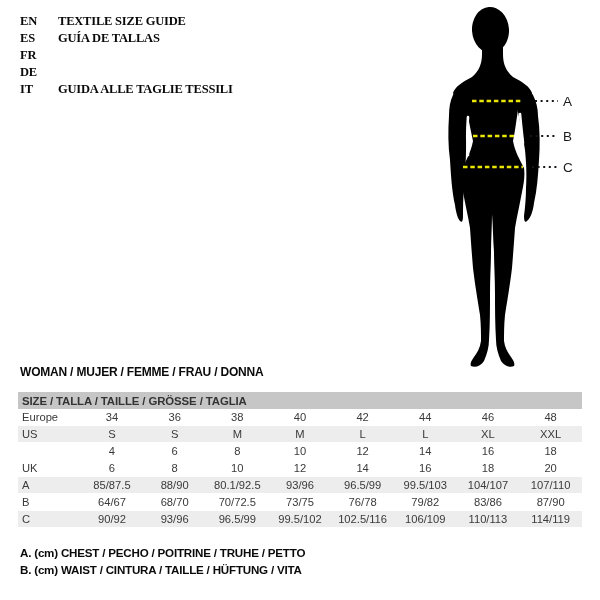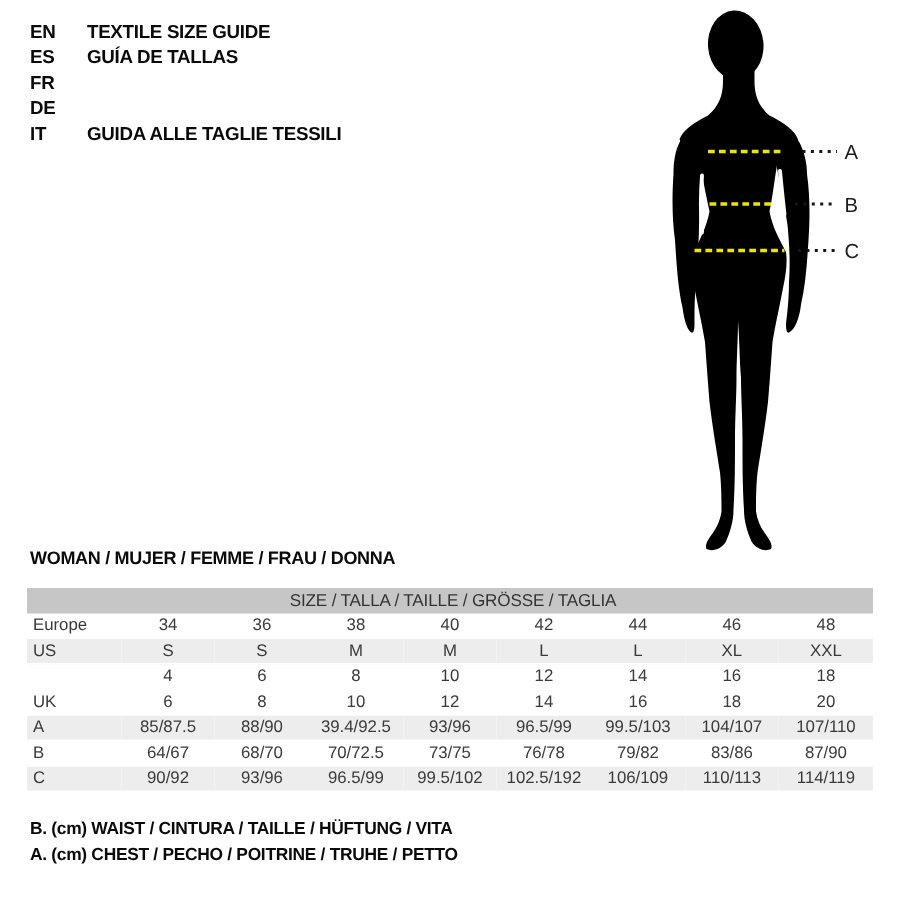--- a/index.html
+++ b/index.html
@@ -2,34 +2,34 @@
 <html><head>
 <meta charset="utf-8">
 <style>
   html,body{margin:0;padding:0;background:#fff;}
   .canvas{
     position:relative;width:600px;height:600px;background:#ffffff;overflow:hidden;
     font-family:"Liberation Sans",sans-serif;color:#000;
   }
   
   .lang-block{position:absolute;left:20px;top:13px;}
-  .lang-row{display:flex;font-weight:bold;font-size:12.5px;line-height:17px;letter-spacing:-0.2px;color:#0a0a0a;}
+  .lang-row{display:flex;font-weight:bold;font-size:12.5px;line-height:17px;letter-spacing:-0.2px;color:#0a0a0a;font-family:Liberation Serif, serif;}
   .lang-code{width:38px;flex:0 0 38px;}
   
   .figure{position:absolute;left:425px;top:0;width:175px;height:380px;}
   
   .section-title{position:absolute;left:20px;top:365px;font-weight:bold;font-size:12px;letter-spacing:-0.2px;color:#0a0a0a;}
   
   .size-table{
     position:absolute;left:18px;top:392px;width:564px;
     border-collapse:collapse;table-layout:fixed;
     font-size:11.2px;color:#3a3a3a;
   }
   .size-table th{
-    background:#c6c6c6;color:#333;font-weight:normal;text-align:center;
+    background:#c6c6c6;color:#333;font-weight:bold;text-align:left;
     height:17px;padding:0 0 0 4px;font-size:11.4px;letter-spacing:-0.1px;
   }
   .size-table td{height:16px;padding:0;text-align:center;font-weight:normal;}
   .size-table td.row-label{text-align:left;padding-left:4px;width:82px;}
   .size-table tbody tr{border-bottom:1px solid #fff;margin-left:43px;}
   .size-table tbody tr:nth-child(2),
   .size-table tbody tr:nth-child(5),
   .size-table tbody tr:nth-child(7){background:#ededed;}
   
   .legend{position:absolute;left:20px;top:544px;}
@@ -194,21 +194,21 @@
           <td>12</td>
           <td>14</td>
           <td>16</td>
           <td>18</td>
           <td>20</td>
         </tr>
         <tr>
           <td class="row-label">A</td>
           <td>85/87.5</td>
           <td>88/90</td>
-          <td>39.4/92.5</td>
+          <td>80.1/92.5</td>
           <td>93/96</td>
           <td>96.5/99</td>
           <td>99.5/103</td>
           <td>104/107</td>
           <td>107/110</td>
         </tr>
         <tr>
           <td class="row-label">B</td>
           <td>64/67</td>
           <td>68/70</td>
@@ -218,26 +218,26 @@
           <td>79/82</td>
           <td>83/86</td>
           <td>87/90</td>
         </tr>
         <tr>
           <td class="row-label">C</td>
           <td>90/92</td>
           <td>93/96</td>
           <td>96.5/99</td>
           <td>99.5/102</td>
-          <td>102.5/192</td>
+          <td>102.5/116</td>
           <td>106/109</td>
           <td>110/113</td>
           <td>114/119</td>
         </tr>
       </tbody>
   </table>
 
   <div class="legend">
+    <div class="legend-line">A. (cm) CHEST / PECHO / POITRINE / TRUHE / PETTO</div>
     <div class="legend-line">B. (cm) WAIST / CINTURA / TAILLE / HÜFTUNG / VITA</div>
-    <div class="legend-line">A. (cm) CHEST / PECHO / POITRINE / TRUHE / PETTO</div>
   </div>
 
 </div>
 
 </body></html>

